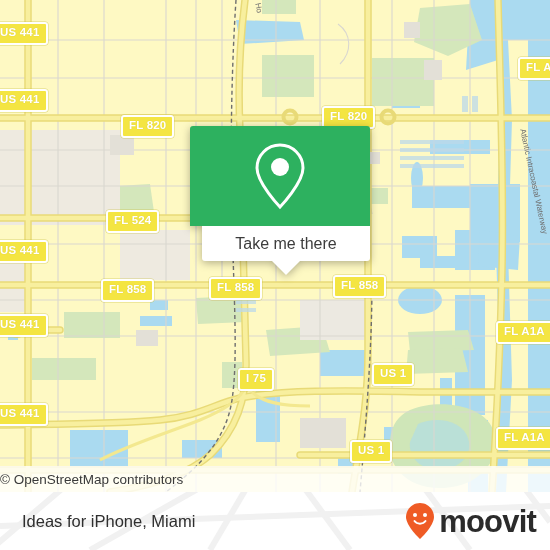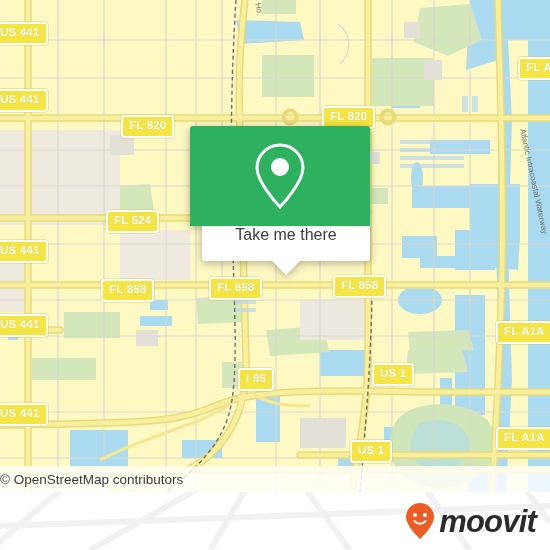--- a/index.html
+++ b/index.html
@@ -86,21 +86,21 @@
     border-radius: 3px 3px 0 0;
     display: flex;
     align-items: center;
     justify-content: center;
   }
   #popup-body {
     background: #ffffff;
     height: 35px;
     border-radius: 0 0 3px 3px;
     display: flex;
-    align-items: flex-start;
+    align-items: center;
     justify-content: center;
     position: relative;
     margin-left: 12px;
   }
   #popup-label {
     font-size: 16px;
     color: #3c3c3c;
   }
   #popup-tail {
     position: absolute;
@@ -127,21 +127,21 @@
     left: 22px; top: 0;
     height: 58px;
     display: flex; align-items: center;
     font-size: 16.5px;
     color: #2f2f2f;
   }
   #brand {
     position: absolute;
     right: 14px; top: 0;
     height: 58px;
-    display: flex; align-items: center; gap: 4px; font-style: italic;
+    display: flex; align-items: center; gap: 4px;
   }
   #brand-word {
     font-size: 31px;
     font-weight: bold;
     color: #2b2b2b;
     letter-spacing: -0.8px;
     line-height: 1;
   }
 </style>
 </head>
@@ -305,21 +305,21 @@
         <div class="shield" style="left: 322px; top: 106px;">FL 820</div>
         <div class="shield" style="left: 518px; top: 57px;">FL A1A</div>
         <div class="shield" style="left: -8px; top: 89px;">US 441</div>
         <div class="shield" style="left: 106px; top: 210px;">FL 524</div>
         <div class="shield" style="left: -8px; top: 240px;">US 441</div>
         <div class="shield" style="left: 101px; top: 279px;">FL 858</div>
         <div class="shield" style="left: 209px; top: 277px;">FL 858</div>
         <div class="shield" style="left: 333px; top: 275px;">FL 858</div>
         <div class="shield" style="left: -8px; top: 314px;">US 441</div>
         <div class="shield" style="left: 496px; top: 321px;">FL A1A</div>
-        <div class="shield" style="left: 238px; top: 368px;">I 95</div>
+        <div class="shield" style="left: 238px; top: 368px;">I 75</div>
         <div class="shield" style="left: 372px; top: 363px;">US 1</div>
         <div class="shield" style="left: -8px; top: 403px;">US 441</div>
         <div class="shield" style="left: 496px; top: 427px;">FL A1A</div>
         <div class="shield" style="left: 350px; top: 440px;">US 1</div>
       </div>
 
     <div id="maplabels">
         <div class="maplabel vert-label" style="left: 527px; top: 128px;">Atlantic Intracoastal Waterway</div>
         <div class="maplabel vert-label" style="left: 262px; top: 2px;">Ho</div>
       </div>
@@ -348,20 +348,23 @@
         <path d="M-10,58 L70,-10"></path>
         <path d="M90,58 L210,-10"></path>
         <path d="M250,-10 L210,58"></path>
         <path d="M300,-10 L350,58"></path>
         <path d="M420,-10 L470,58"></path>
         <path d="M520,-10 L550,30"></path>
         <path d="M0,34 L550,14"></path>
       </g>
     </svg>
 
+    <div id="footer-title">
+      <span>Ideas for iPhone, Miami</span>
+    </div>
 
     <div id="brand">
       <svg width="30" height="38" viewBox="0 0 30 38">
         <path d="M15 1 C7.3 1 1 7.3 1 15 C1 24 15 37 15 37 C15 37 29 24 29 15 C29 7.3 22.7 1 15 1 Z" fill="#ef5b25"></path>
         <circle cx="10" cy="13" r="2" fill="#ffffff"></circle>
         <circle cx="20" cy="13" r="2" fill="#ffffff"></circle>
         <path d="M9.5 19 C12 22.5 18 22.5 20.5 19" stroke="#ffffff" stroke-width="2" fill="none" stroke-linecap="round"></path>
       </svg>
       <span id="brand-word">moovit</span>
     </div>

